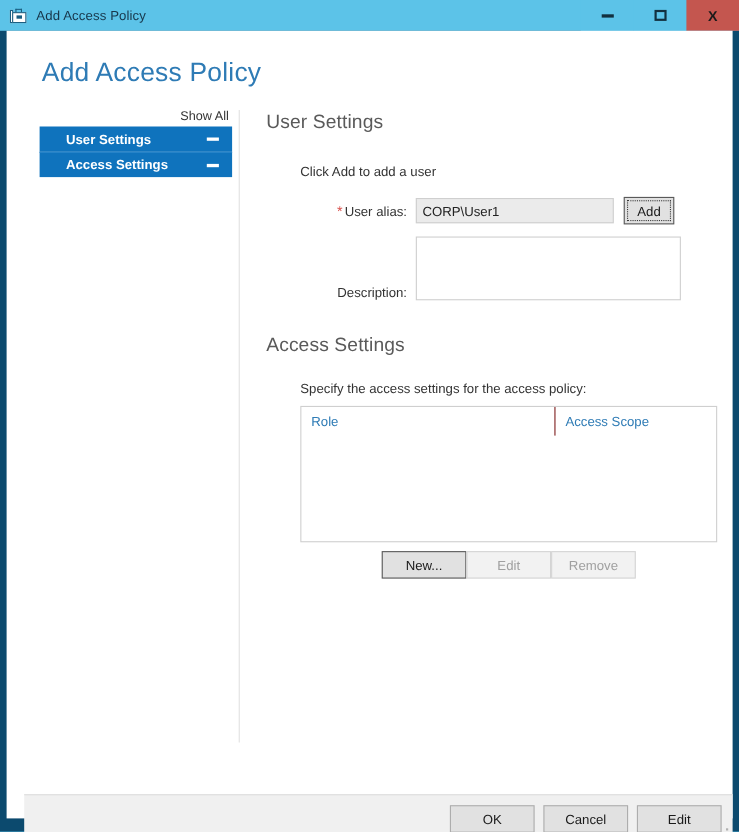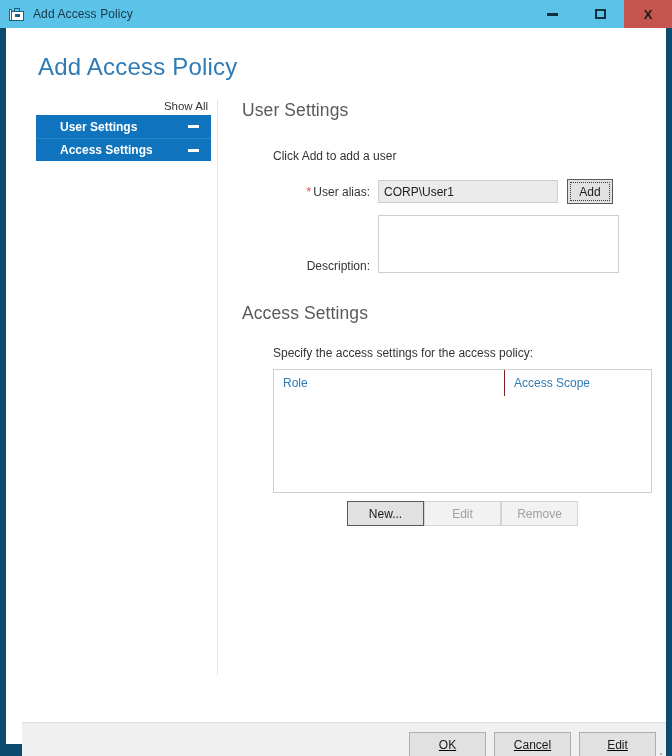--- a/index.html
+++ b/index.html
@@ -303,21 +303,20 @@
     height: 44px;
     background: #F0F0F0;
     border-top: 1px solid #DCDCDC;
   }
   .footer-buttons {
     position: absolute;
     right: 10px;
     top: 9px;
     display: flex;
     gap: 8px;
-    text-decoration: underline;
   }
   .btn-footer { width: 77px; }
   .resize-grip {
     position: absolute;
     right: 4px;
     bottom: 3px;
     width: 12px; height: 12px;
   }
   .resize-grip i {
     position: absolute;

